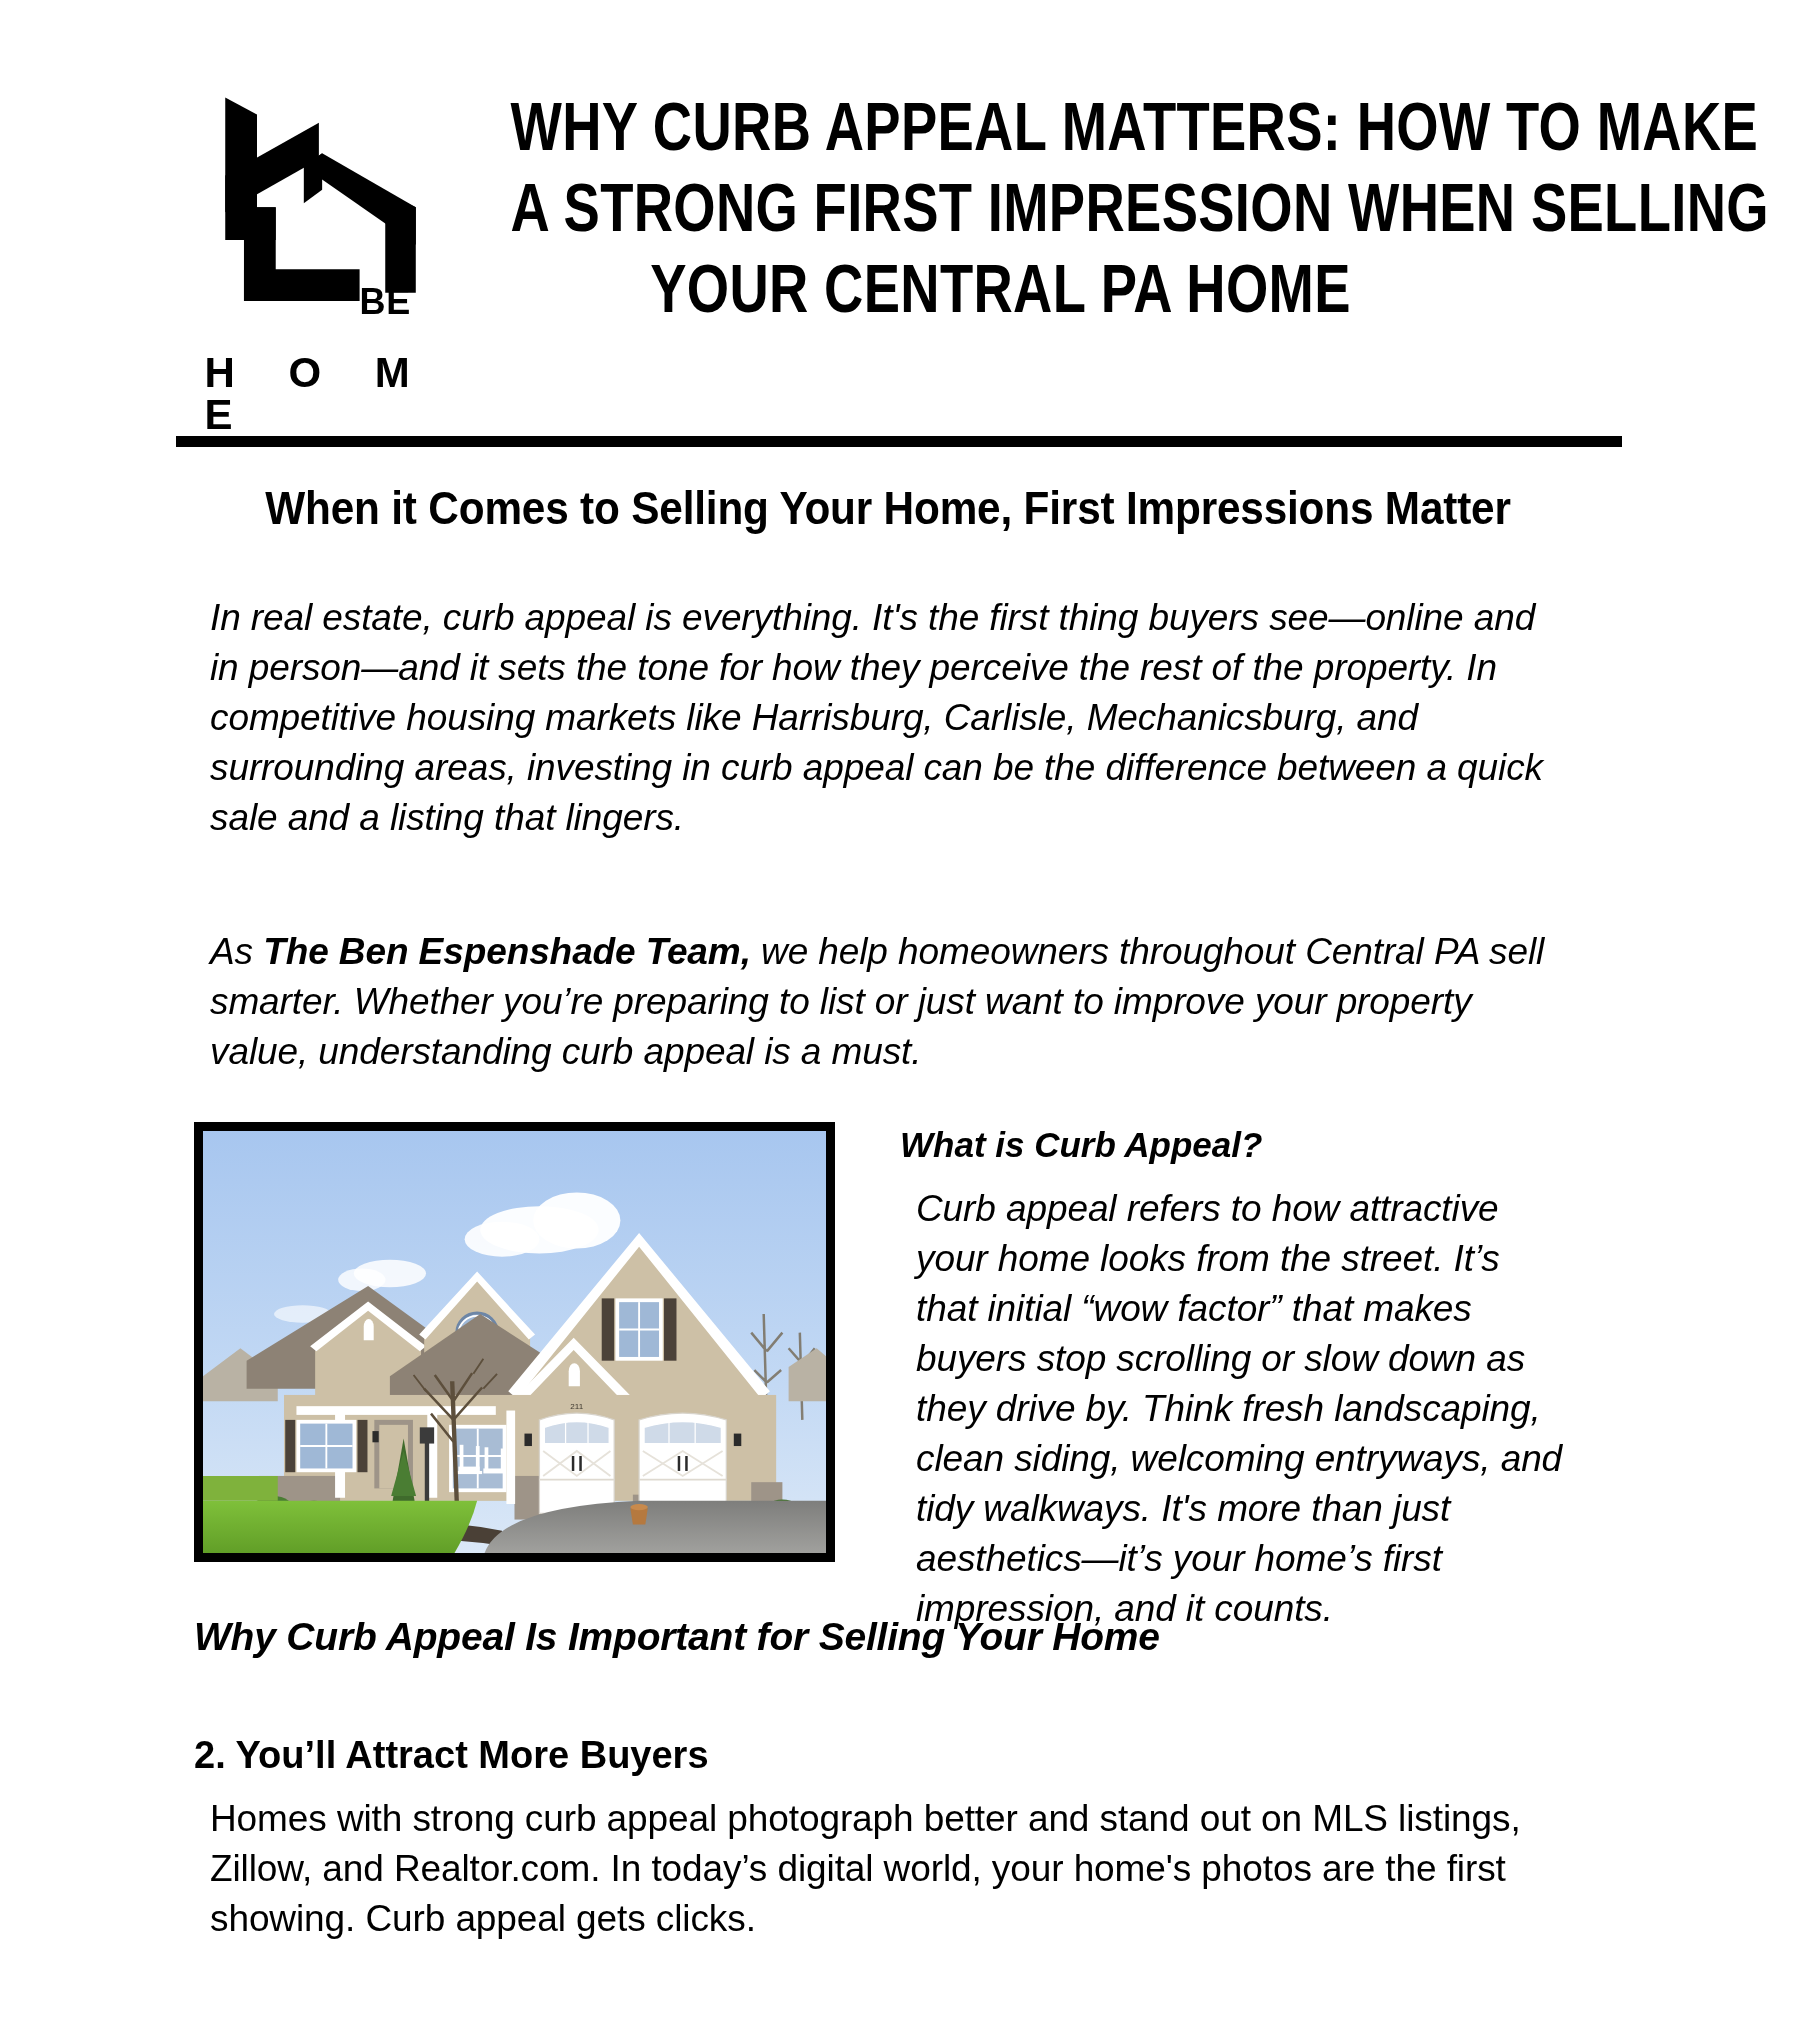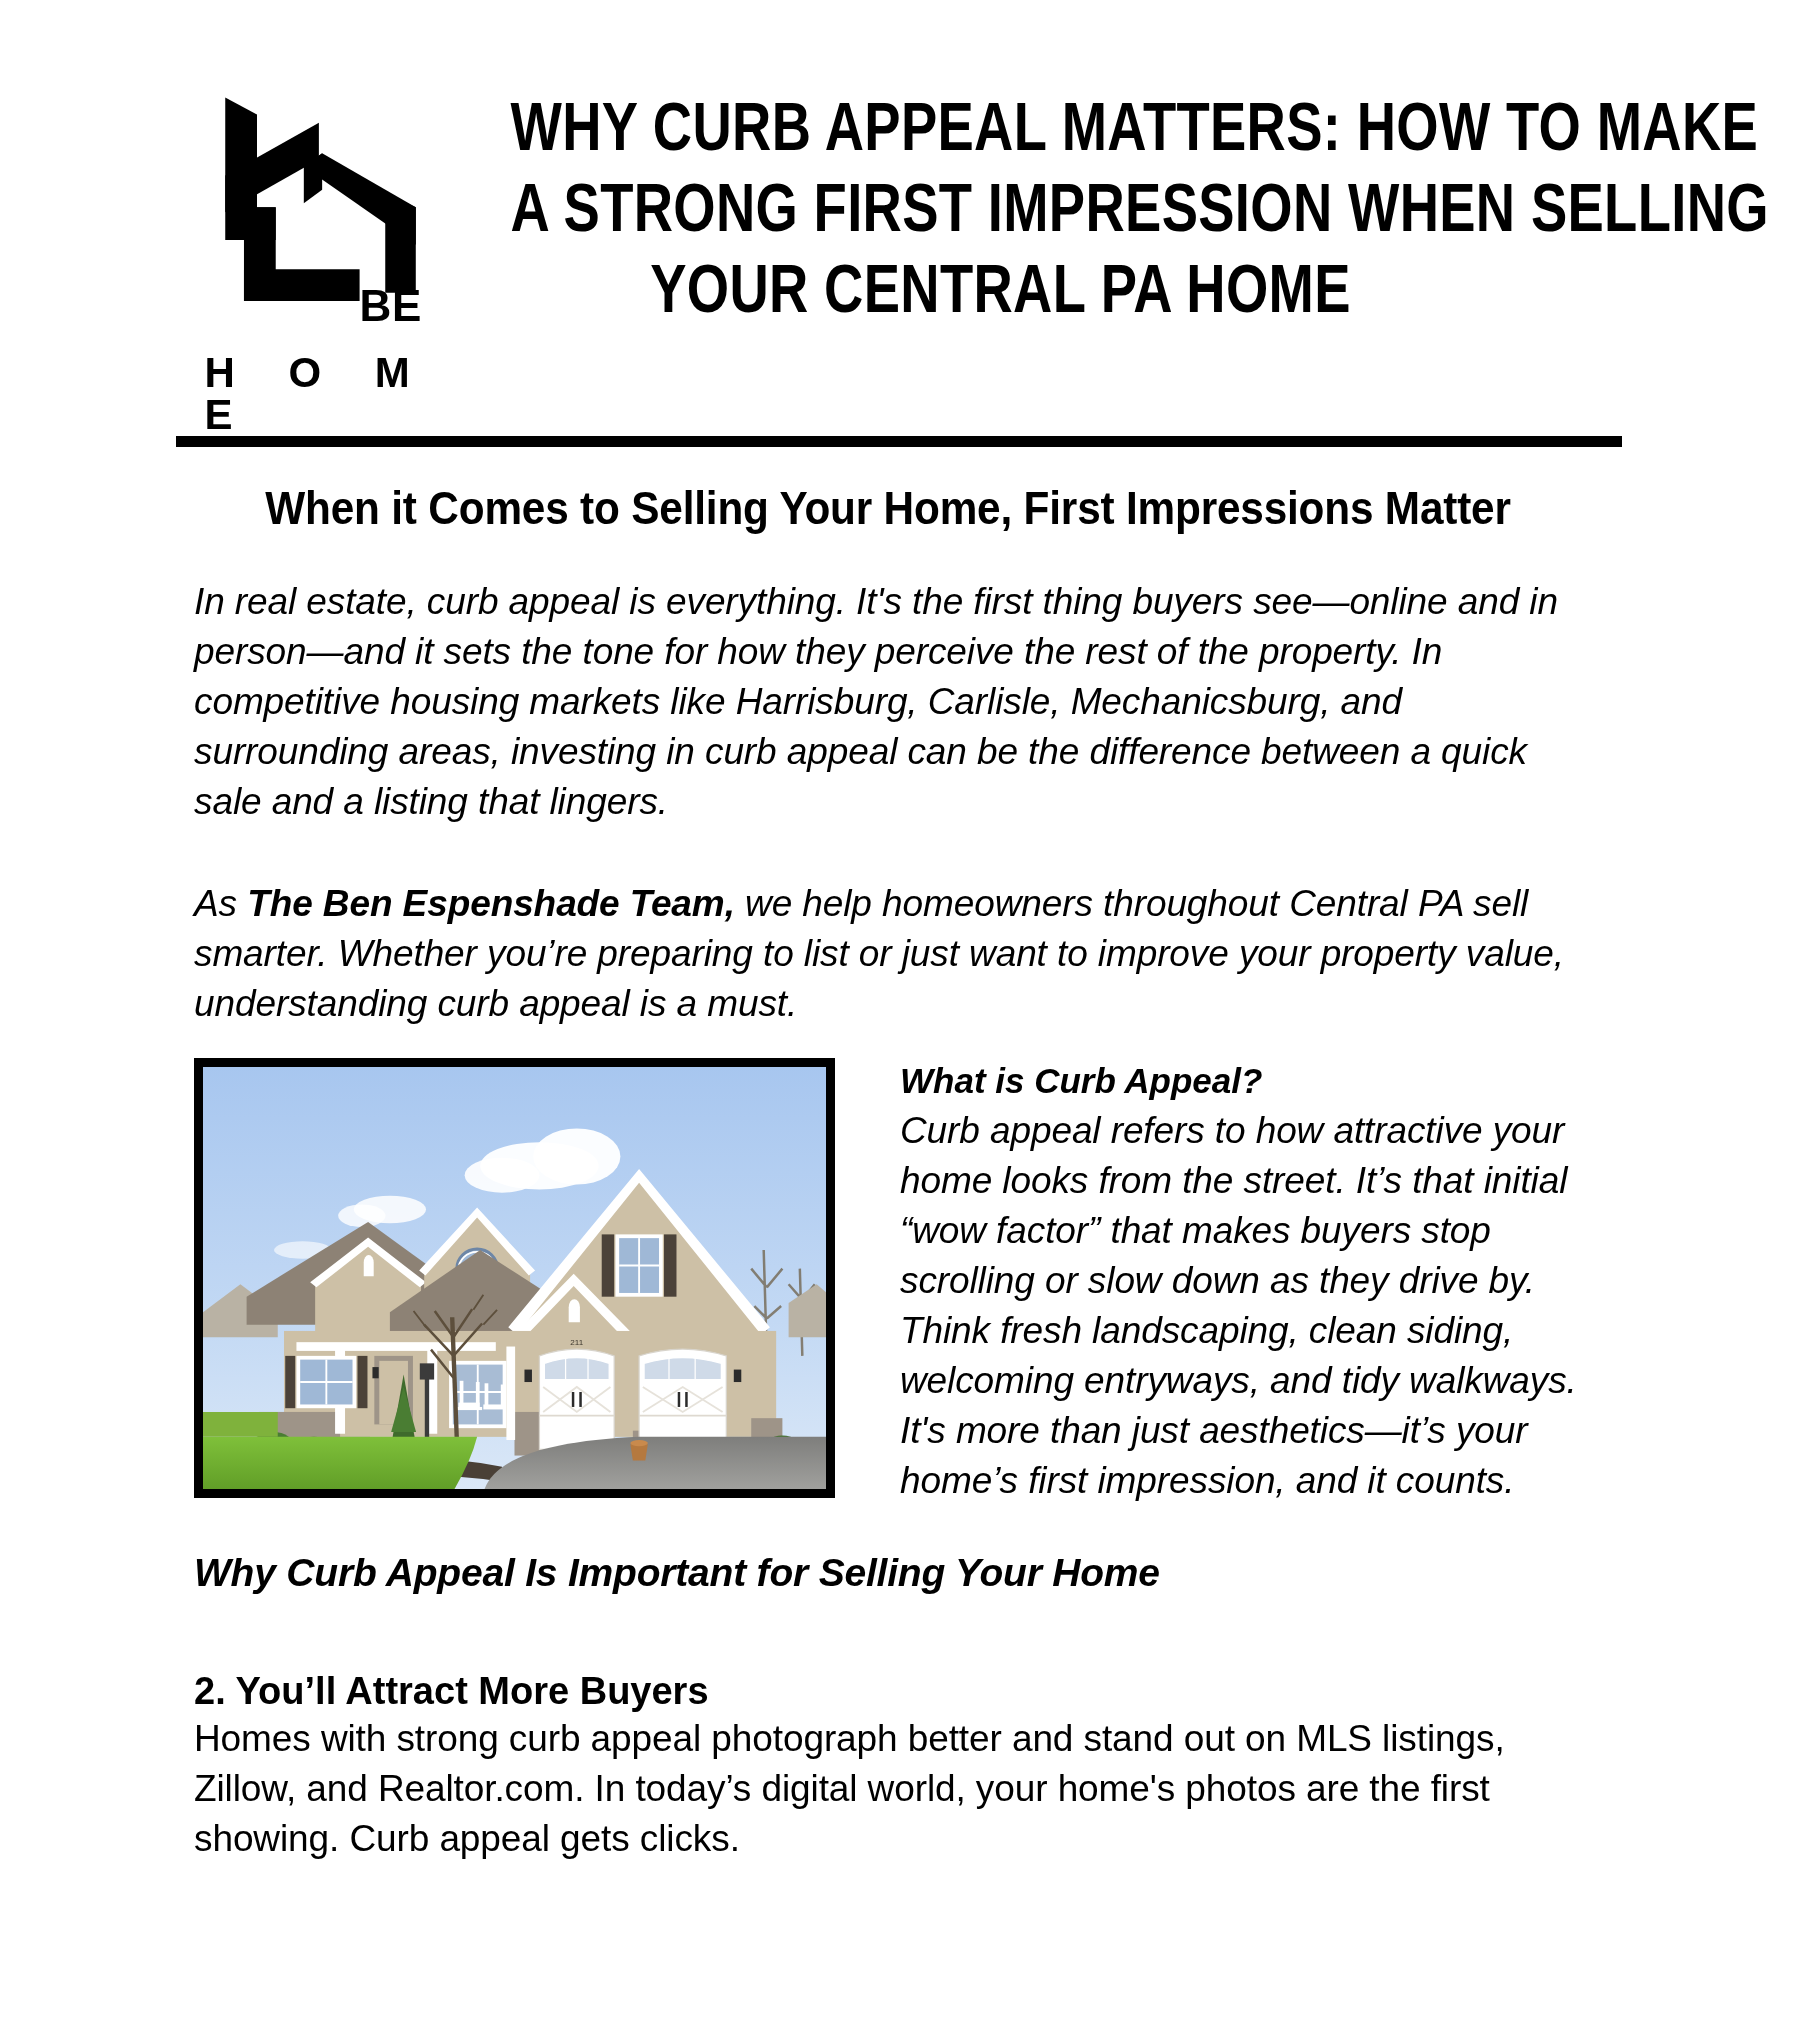--- a/index.html
+++ b/index.html
@@ -42,21 +42,21 @@
     position: absolute;
     left: 0;
     top: 0;
     width: 228px;
     height: 261px;
   }
   .logo-be {
     position: absolute;
     left: 159px;
     top: 199px;
-    font-size: 44px;
+    font-size: 36px;
     font-weight: 700;
     letter-spacing: 0.8px;
     line-height: 1;
     font-family: "Liberation Sans", sans-serif;
   }
   .logo-home {
     position: absolute;
     left: 4.1px;
     top: 267px;
     font-size: 42px;
@@ -111,21 +111,21 @@
     transform: scaleX(0.92);
     transform-origin: center center;
     white-space: nowrap;
   }
 
   .body-para {
     font-style: italic;
     font-size: 37px;
     line-height: 50px;
     letter-spacing: -0.1px;
-    margin: 0;
+    margin: 16px;
   }
   .body-para.upright { font-style: normal; }
 
   .spacer-sm { height: 29px; }
   .spacer-md { height: 44px; }
   .spacer-lg { height: 52px; }
 
   
   .photo-row {
     position: relative;

